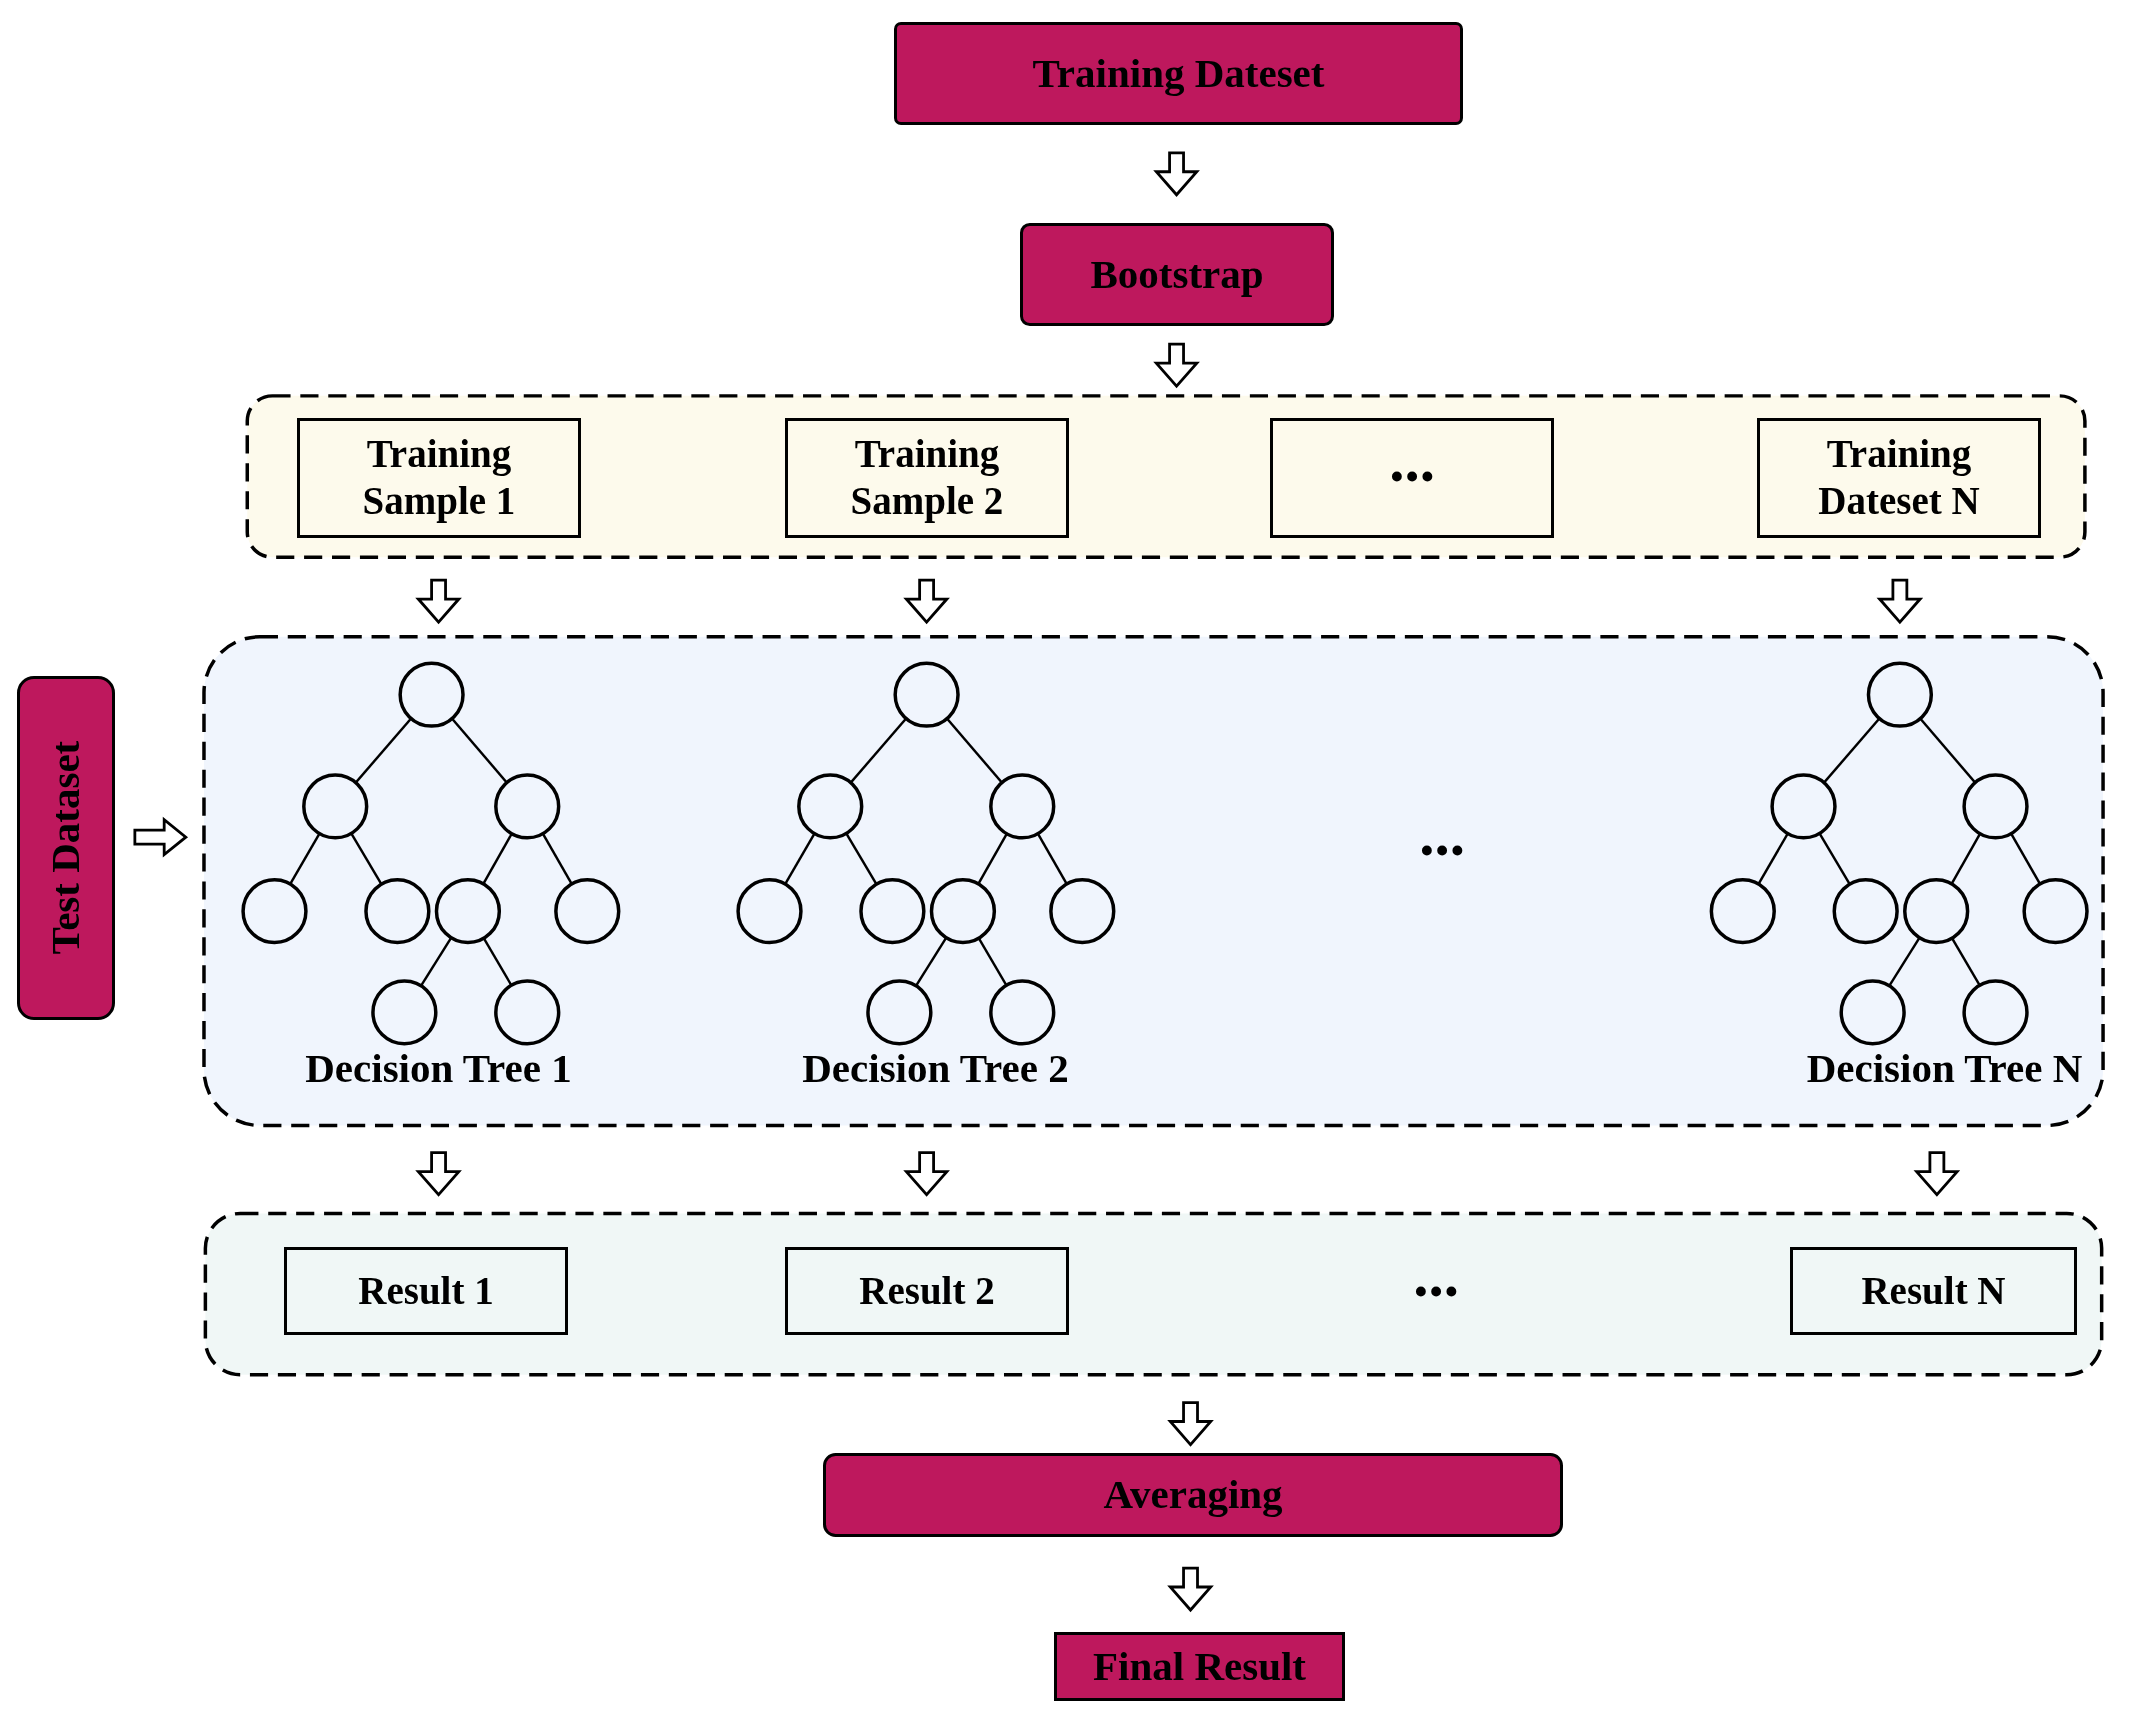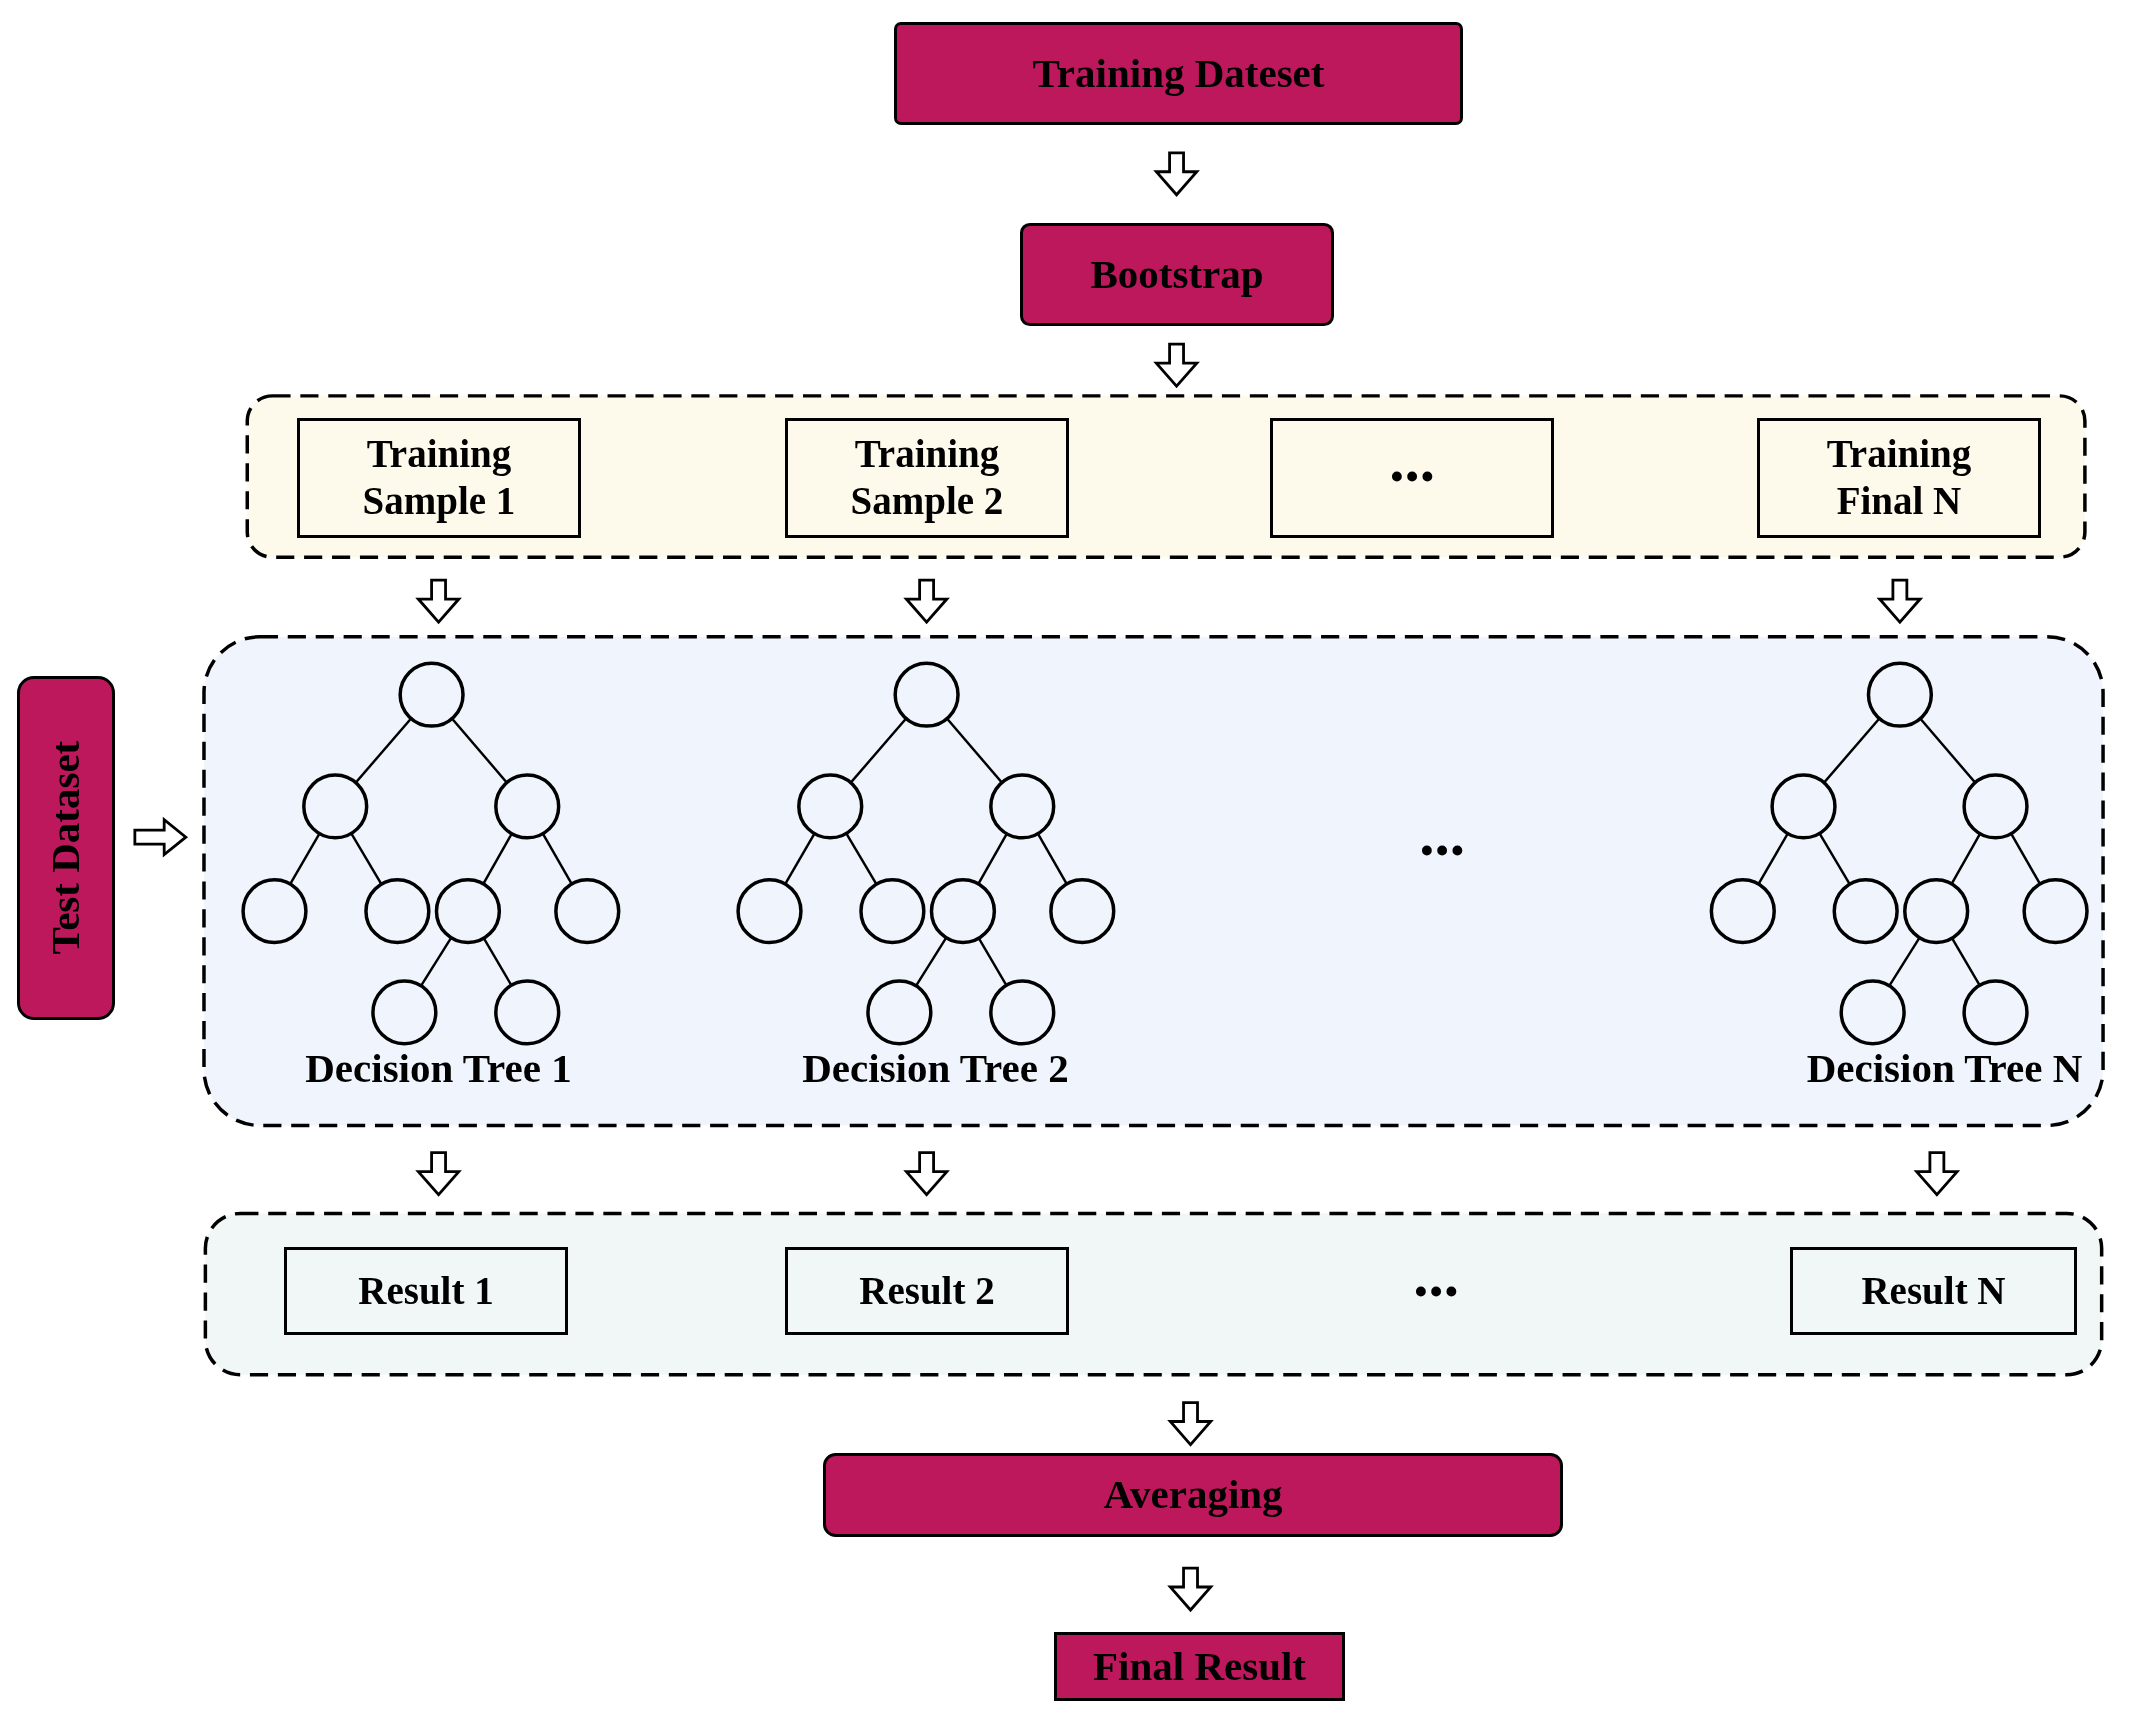--- a/index.html
+++ b/index.html
@@ -109,21 +109,21 @@
   </div>
   <div class="box sample" id="sample-2">
     <span><span>Training</span><br>
     <span>Sample 2</span></span>
   </div>
   <div class="box sample" id="sample-dots">
     <span class="dglyph">...</span>
   </div>
   <div class="box sample" id="sample-n">
     <span><span>Training</span><br>
-    <span>Final N</span></span>
+    <span>Dateset N</span></span>
   </div>
 
   <div class="box" id="test-dataset">
     <span class="vtext">Test Dataset</span>
   </div>
 
   <div class="tree-label" id="tree-label-1">Decision Tree 1</div>
   <div class="tree-label" id="tree-label-2">Decision Tree 2</div>
   <div class="tree-label" id="tree-label-n">Decision Tree N</div>
   <div class="dots" id="trees-dots">

